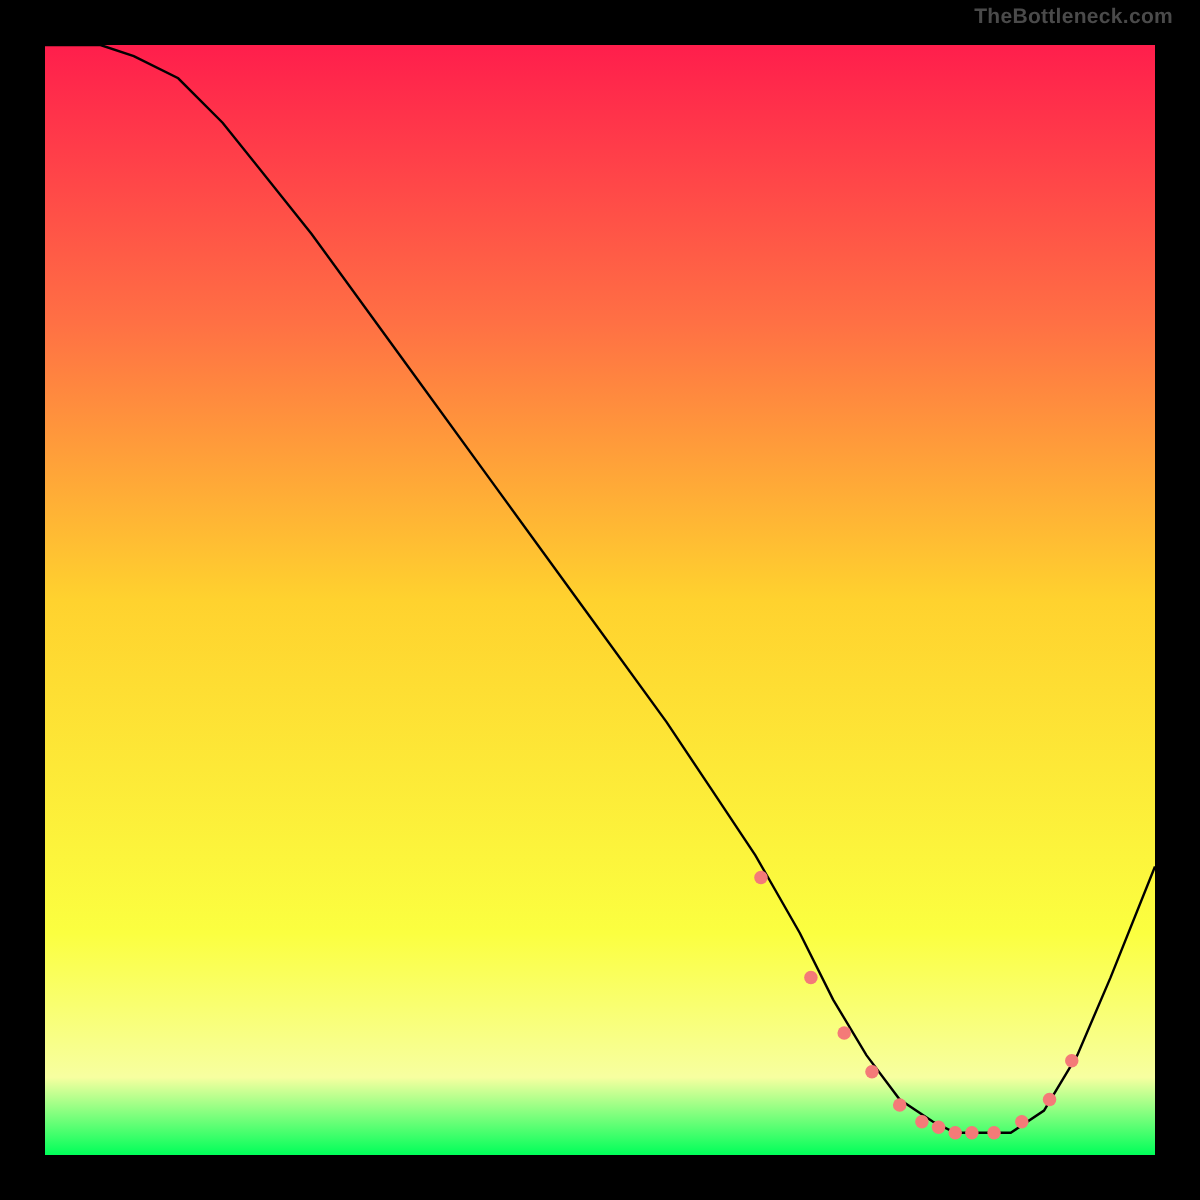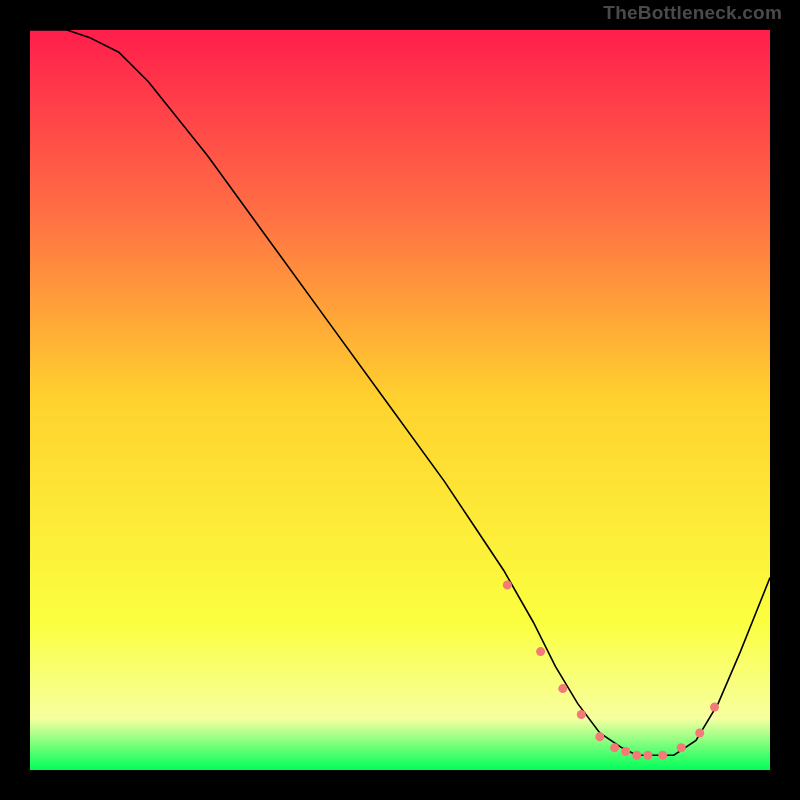--- a/index.html
+++ b/index.html
@@ -17,21 +17,21 @@
   width: 800px;
   height: 800px;
   background: #000000;
 }
 
 .watermark {
   position: absolute;
   top: 2px;
   right: 18px;
   color: #4a4a4a;
-  font-size: 19px;
+  font-size: 14px;
   font-weight: 600;
   letter-spacing: 0.2px;
   user-select: none;
 }
 
 .plot-area {
   position: absolute;
   left: 30px;
   top: 30px;
   width: 740px;

